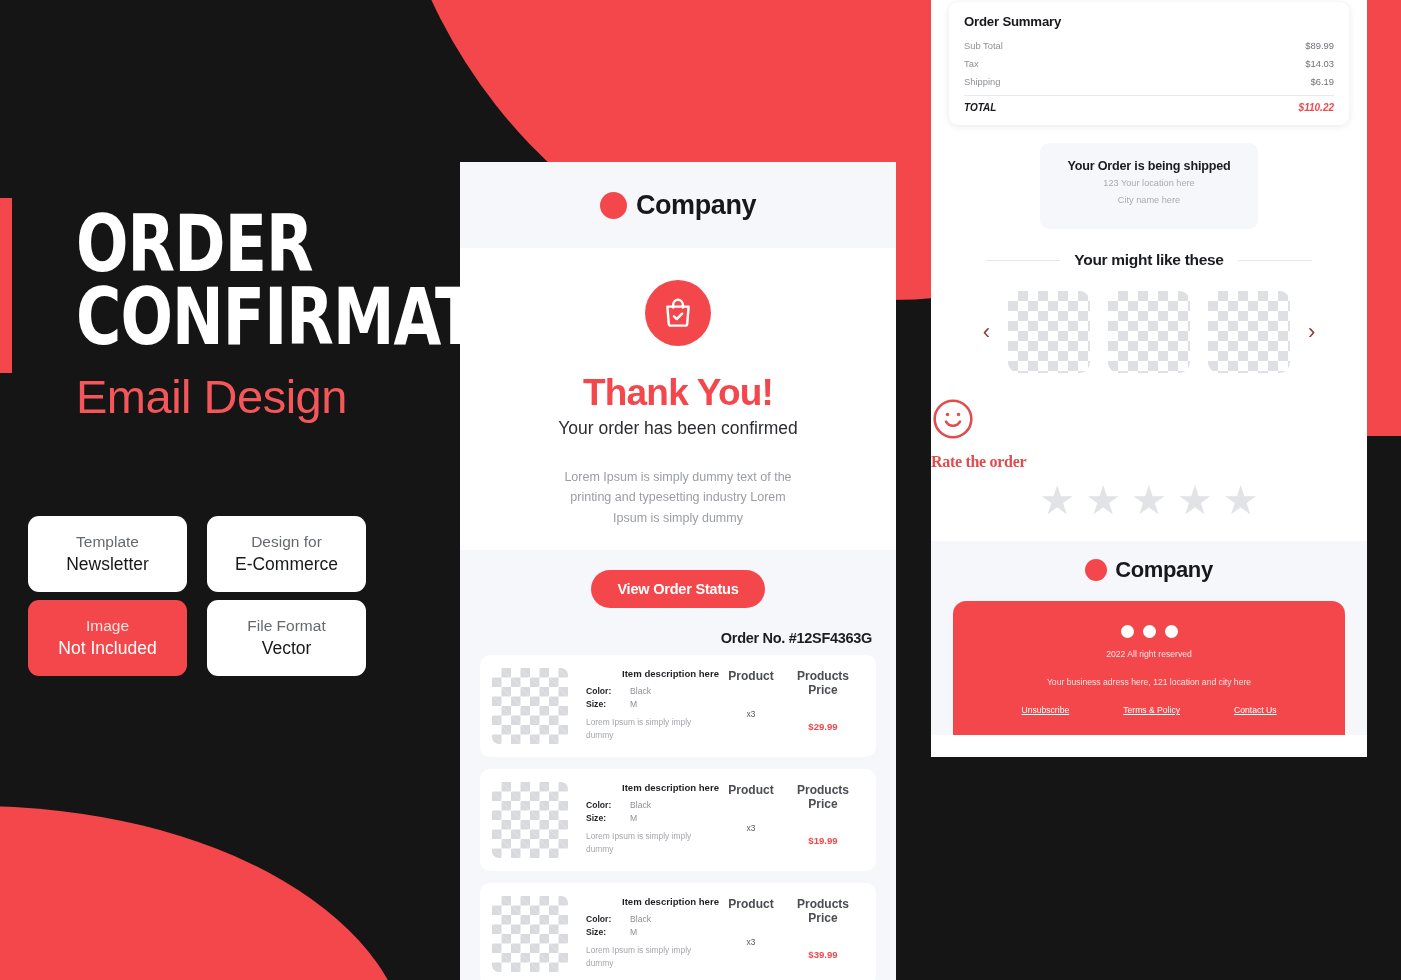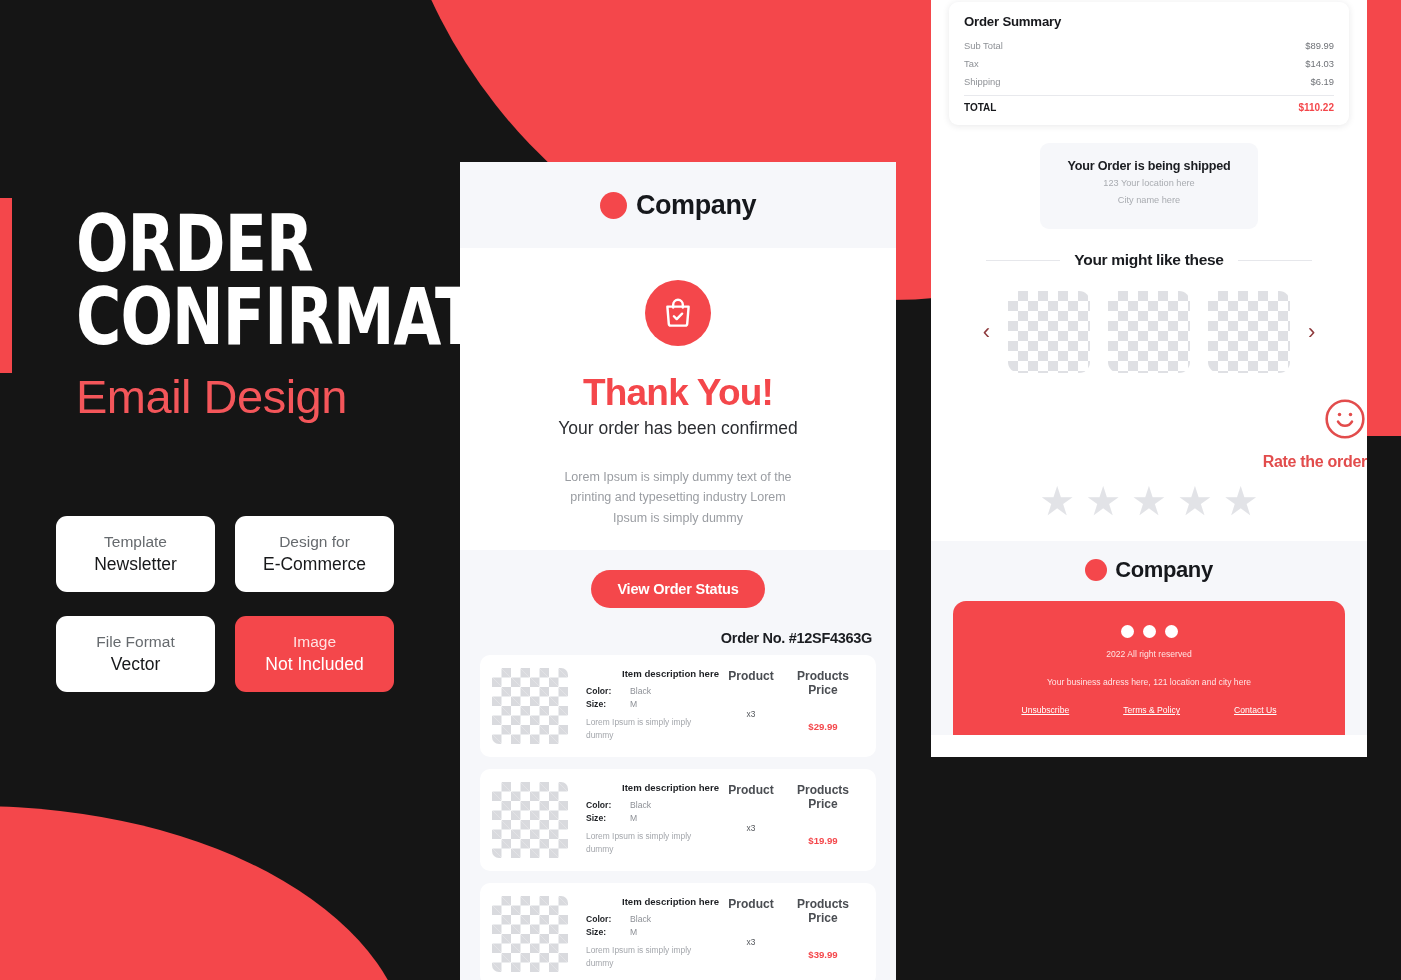--- a/index.html
+++ b/index.html
@@ -55,25 +55,25 @@
   .promo-sub {
     color: #F4565A;
     font-size: 47px;
     line-height: 1.1;
     margin-top: 18px;
     font-weight: 400;
     letter-spacing: -0.5px;
   }
 
   .promo-cards {
-    position: absolute; left: 56px; top: 516px;
+    position: absolute; left: 28px; top: 516px;
     width: 350px;
     display: grid;
     grid-template-columns: 159px 159px;
-    gap: 24px 20px;
+    gap: 8px 20px;
   }
   .pcard {
     height: 76px;
     border-radius: 11px;
     background: #ffffff;
     display: flex; flex-direction: column;
     align-items: center; justify-content: center;
     gap: 3px;
   }
   .pcard.red { background: #F4474B; }
@@ -156,21 +156,21 @@
   }
   .summary-card {
     margin: 12px 18px 0; background: #fff; border-radius: 9px;
     padding: 12px 15px 8px;
     box-shadow: 0 1px 7px rgba(30,32,38,0.10);
   }
   .summary-title { font-size: 13.2px; font-weight: 700; color: #17181c; margin-bottom: 8px; letter-spacing: -0.2px; }
   .srow { display: flex; justify-content: space-between; font-size: 9.4px; color: #8e9196; padding: 3.4px 0; gap: 28px; }
   .srow .sval { color: #6e7176; }
   .sdiv { height: 1px; background: #e8e9ed; margin: 5px 0 2px; }
-  .srow.total { font-size: 10px; font-weight: 700; color: #17181c; padding-top: 4px; }
+  .srow.total { font-size: 10px; font-weight: 700; color: #17181c; padding-top: 4px; font-style: italic; }
   .srow.total .sval { color: #F4474B; font-weight: 700; }
 
   .ship-card {
     margin: 18px auto 0; width: 218px;
     background: #F6F7FA; border-radius: 9px;
     padding: 16px 10px 22px; text-align: center;
   }
   .ship-title { font-size: 12.6px; font-weight: 700; color: #1a1c20; letter-spacing: -0.2px; }
   .ship-line { font-size: 9.2px; color: #a9acb1; line-height: 1.45; margin-top: 4px; }
 
@@ -183,21 +183,21 @@
   .sug-thumb {
     width: 82px; height: 82px; border-radius: 11px;
     background-color: #ffffff;
     background-image:
       linear-gradient(45deg, #dfe0e4 25%, transparent 25%, transparent 75%, #dfe0e4 75%),
       linear-gradient(45deg, #dfe0e4 25%, transparent 25%, transparent 75%, #dfe0e4 75%);
     background-size: 20px 20px;
     background-position: 0 0, 10px 10px;
   }
 
-  .rate { text-align: right; padding: 24px 0 20px; }
+  .rate { text-align: left; padding: 24px 0 20px; font-family: Liberation Serif, serif; }
   .rate-label { font-size: 16px; font-weight: 700; color: #E24C4C; margin-top: 8px; letter-spacing: -0.3px; }
   .stars { display: flex; justify-content: center; gap: 10px; margin-top: 10px; }
   .star { font-size: 40px; color: #E2E3E7; line-height: 1; cursor: pointer; }
 
   .rfooter { background: #F6F7FA; padding: 16px 0 0; }
   .rfooter-brand { display: flex; align-items: center; justify-content: center; gap: 8px; }
   .rfooter-brand .brand-dot { width: 22px; height: 22px; }
   .rfooter-brand .brand-name { font-size: 22px; }
   .redbox {
     margin: 18px 22px 0; background: #F4474B;
@@ -227,27 +227,27 @@
 
   <div class="promo-cards">
     <div class="pcard">
       <span class="k">Template</span>
       <span class="v">Newsletter</span>
     </div>
     <div class="pcard">
       <span class="k">Design for</span>
       <span class="v">E-Commerce</span>
     </div>
+    <div class="pcard red">
+      <span class="k">Image</span>
+      <span class="v">Not Included</span>
+    </div>
     <div class="pcard">
       <span class="k">File Format</span>
       <span class="v">Vector</span>
-    </div>
-    <div class="pcard red">
-      <span class="k">Image</span>
-      <span class="v">Not Included</span>
     </div>
   </div>
 
   <div class="email-center">
 
     <div class="brandbar">
       <div class="brand-dot"></div>
       <div class="brand-name">Company</div>
     </div>
 

